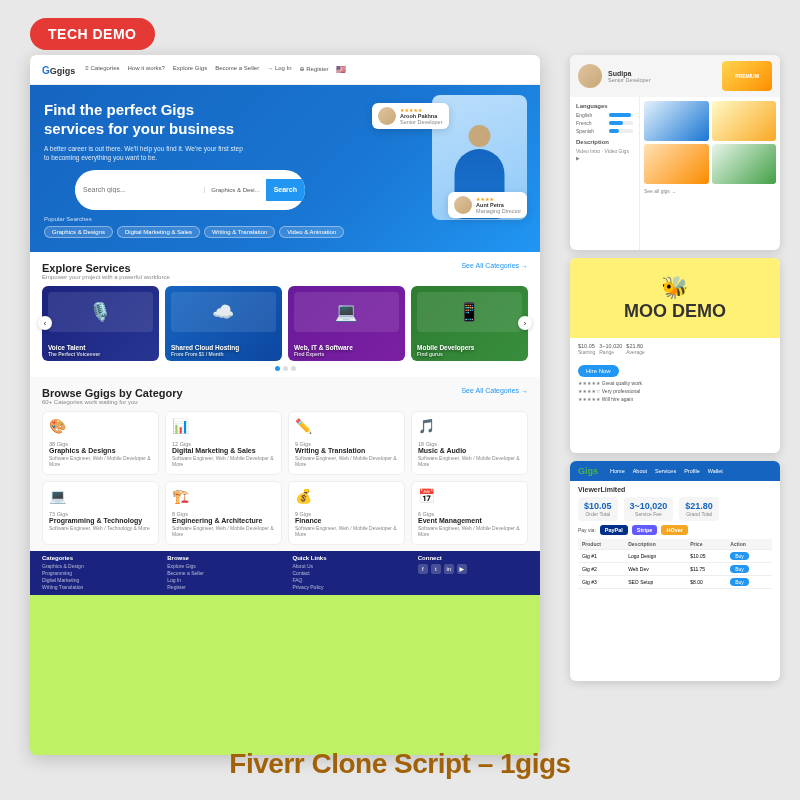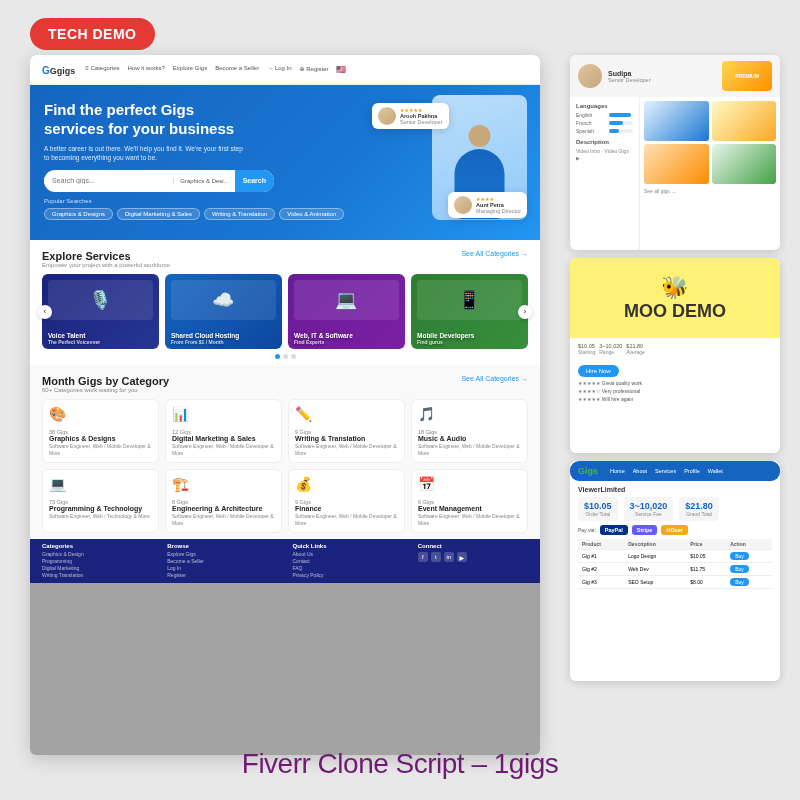--- a/index.html
+++ b/index.html
@@ -27,21 +27,21 @@
       letter-spacing: 0.5px;
     }
 
     
     .main-screenshot {
       position: absolute;
       left: 30px;
       top: 55px;
       width: 510px;
       height: 700px;
-      background: #a3a3a3;
+      background: #bef264;
       border-radius: 6px;
       overflow: hidden;
       box-shadow: 0 4px 18px rgba(0,0,0,0.18);
     }
 
     
     .navbar {
       background: white;
       display: flex;
       align-items: center;
@@ -88,21 +88,22 @@
       margin-bottom: 8px;
       line-height: 1.4;
     }
     .hero-search {
       display: flex;
       align-items: center;
       background: white;
       border-radius: 20px;
       overflow: hidden;
       max-width: 230px;
-      height: 22px;
+      height: 40px;
+      margin-left: 31px;
     }
     .hero-search-input {
       flex: 1;
       border: none;
       outline: none;
       padding: 0 8px;
       font-size: 7px;
       color: #999;
     }
     .hero-search-cat {
@@ -400,21 +401,20 @@
     .rs2-reviews { font-size: 5px; color: #888; margin-top: 3px; }
     .rs2-review-item { margin-bottom: 2px; }
 
     
     .rs3-header {
       background: #1565c0;
       padding: 5px 8px;
       display: flex;
       align-items: center;
       gap: 12px;
-      border-radius: 9px;
     }
     .rs3-logo { color: #4caf50; font-weight: 900; font-size: 9px; }
     .rs3-nav { display: flex; gap: 8px; }
     .rs3-nav span { font-size: 5.5px; color: white; }
     .rs3-body { padding: 5px 8px; }
     .rs3-price-row {
       display: flex;
       gap: 6px;
       margin-bottom: 4px;
     }
@@ -477,22 +477,22 @@
     
     .bottom-text {
       position: absolute;
       bottom: 20px;
       left: 0;
       right: 0;
       text-align: center;
     }
     .bottom-title {
       font-size: 28px;
-      font-weight: 400;
-      color: #701a75;
+      font-weight: 700;
+      color: #a16207;
       letter-spacing: -0.5px;
     }
     .bottom-url {
       font-size: 12px;
       color: #333;
       margin-top: 2px;
     }
 
     
     .carousel-dots {
@@ -628,21 +628,21 @@
     <div class="carousel-dots">
       <div class="dot active"></div>
       <div class="dot"></div>
       <div class="dot"></div>
     </div>
   </div>
 
   <div class="categories-section">
     <div class="section-header">
       <div>
-        <div class="section-title">Month Gigs by Category</div>
+        <div class="section-title">Browse Ggigs by Category</div>
         <div class="section-subtitle">60+ Categories work waiting for you</div>
       </div>
       <div class="see-all-link">See All Categories →</div>
     </div>
     <div class="cat-grid">
       <div class="cat-card">
         <div class="cat-icon">🎨</div>
         <div class="cat-count">38 Gigs</div>
         <div class="cat-name">Graphics &amp; Designs</div>
         <div class="cat-desc">Software Engineer, Web / Mobile Developer &amp; More</div>

